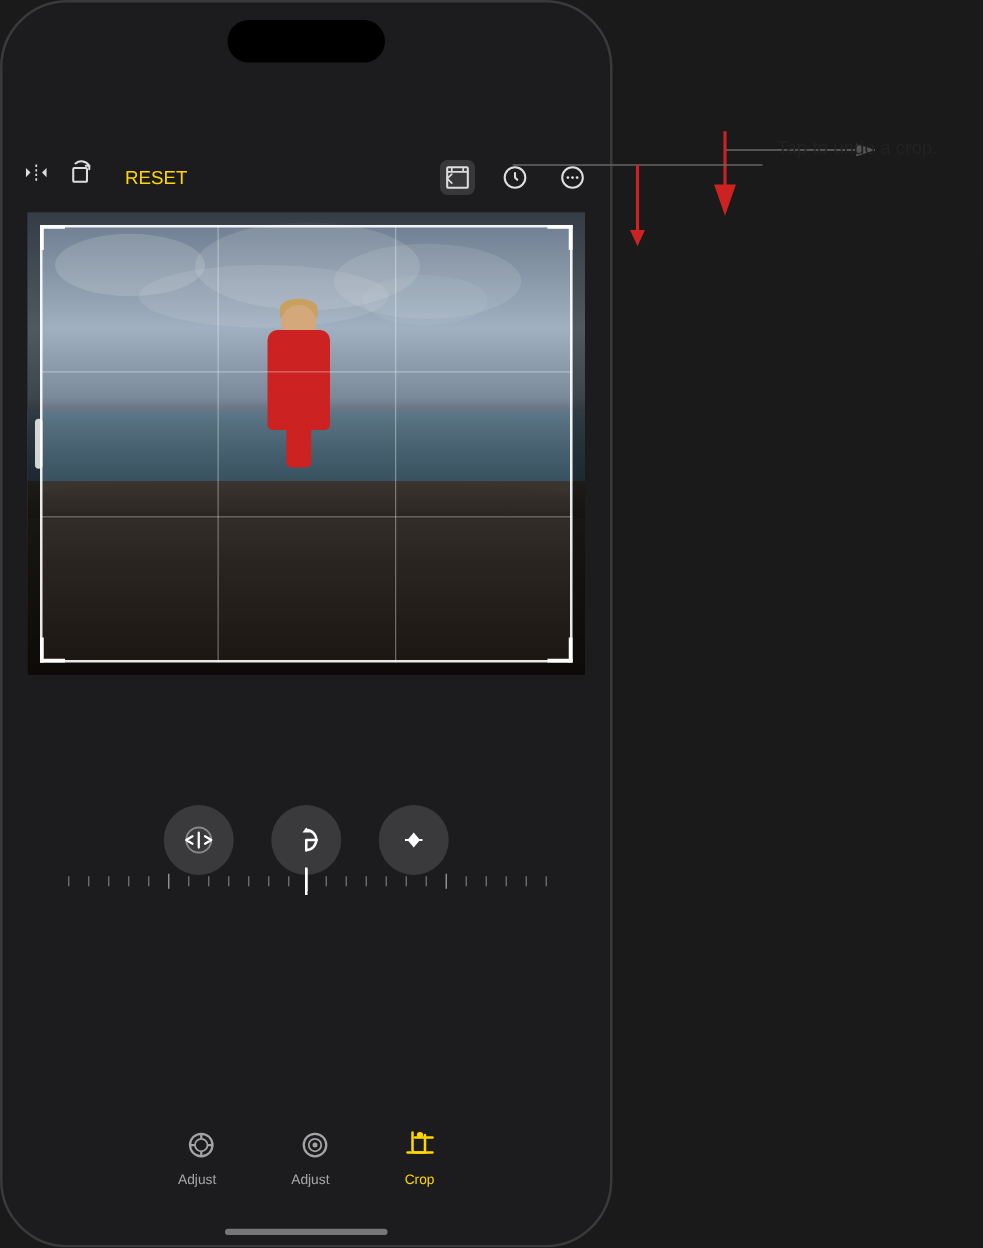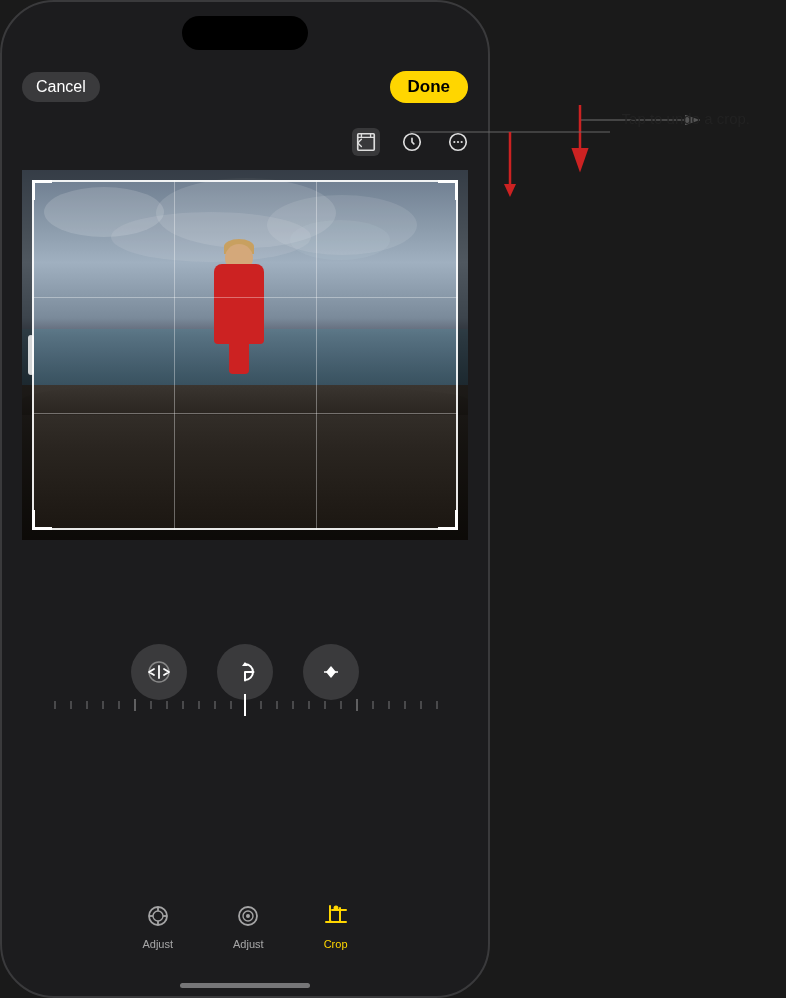--- a/index.html
+++ b/index.html
@@ -391,21 +391,21 @@
       height: 70px;
       display: flex;
       align-items: center;
       justify-content: center;
       gap: 60px;
     }
 
     .tab-item {
       display: flex;
       flex-direction: column;
-      align-items: center;
+      align-items: flex-end;
       gap: 4px;
       cursor: pointer;
       opacity: 0.6;
     }
 
     .tab-item.active {
       opacity: 1;
     }
 
     .tab-icon {
@@ -467,26 +467,41 @@
       stroke-width: 1.8;
     }
   </style>
 </head>
 <body>
 
 <div class="phone-container">
 
   <div class="dynamic-island"></div>
 
-  <div class="top-bar">
-    <button class="cancel-btn">Cancel</button>
-    <button class="done-btn">Done</button>
-  </div>
 
   <div class="toolbar-row">
+    <div class="toolbar-left">
+
+      <span class="toolbar-icon">
+        <svg class="icon-svg" viewBox="0 0 24 24">
+          <path d="M3 7l4 4-4 4V7z" fill="#fff" stroke="none"></path>
+          <path d="M21 7l-4 4 4 4V7z" fill="#fff" stroke="none"></path>
+          <line x1="12" y1="4" x2="12" y2="20" stroke="#fff" stroke-width="1.5" stroke-dasharray="2,2"></line>
+        </svg>
+      </span>
+
+      <span class="toolbar-icon">
+        <svg class="icon-svg" viewBox="0 0 24 24">
+          <rect x="5" y="7" width="12" height="12" rx="1" stroke="#fff" fill="none" stroke-width="1.8"></rect>
+          <path d="M16 5h3v3" stroke="#fff" stroke-width="1.8" fill="none" stroke-linecap="round" stroke-linejoin="round"></path>
+          <path d="M7 3a8 8 0 0 1 12 2" stroke="#fff" stroke-width="1.8" fill="none" stroke-linecap="round"></path>
+        </svg>
+      </span>
+      <span class="reset-label">RESET</span>
+    </div>
     <div class="toolbar-right">
 
       <span class="toolbar-right-icon" style="background: rgba(255,255,255,0.15); border-radius: 6px;">
         <svg width="22" height="22" viewBox="0 0 24 24" fill="none">
           <rect x="3" y="3" width="18" height="18" rx="1" stroke="#fff" stroke-width="1.8"></rect>
           <path d="M7 3v4M17 3v4M3 7h18" stroke="#fff" stroke-width="1.5"></path>
           <path d="M7 17l-4-4 4-4" stroke="#fff" stroke-width="1.5" fill="none" stroke-linecap="round" stroke-linejoin="round"></path>
         </svg>
       </span>
 

